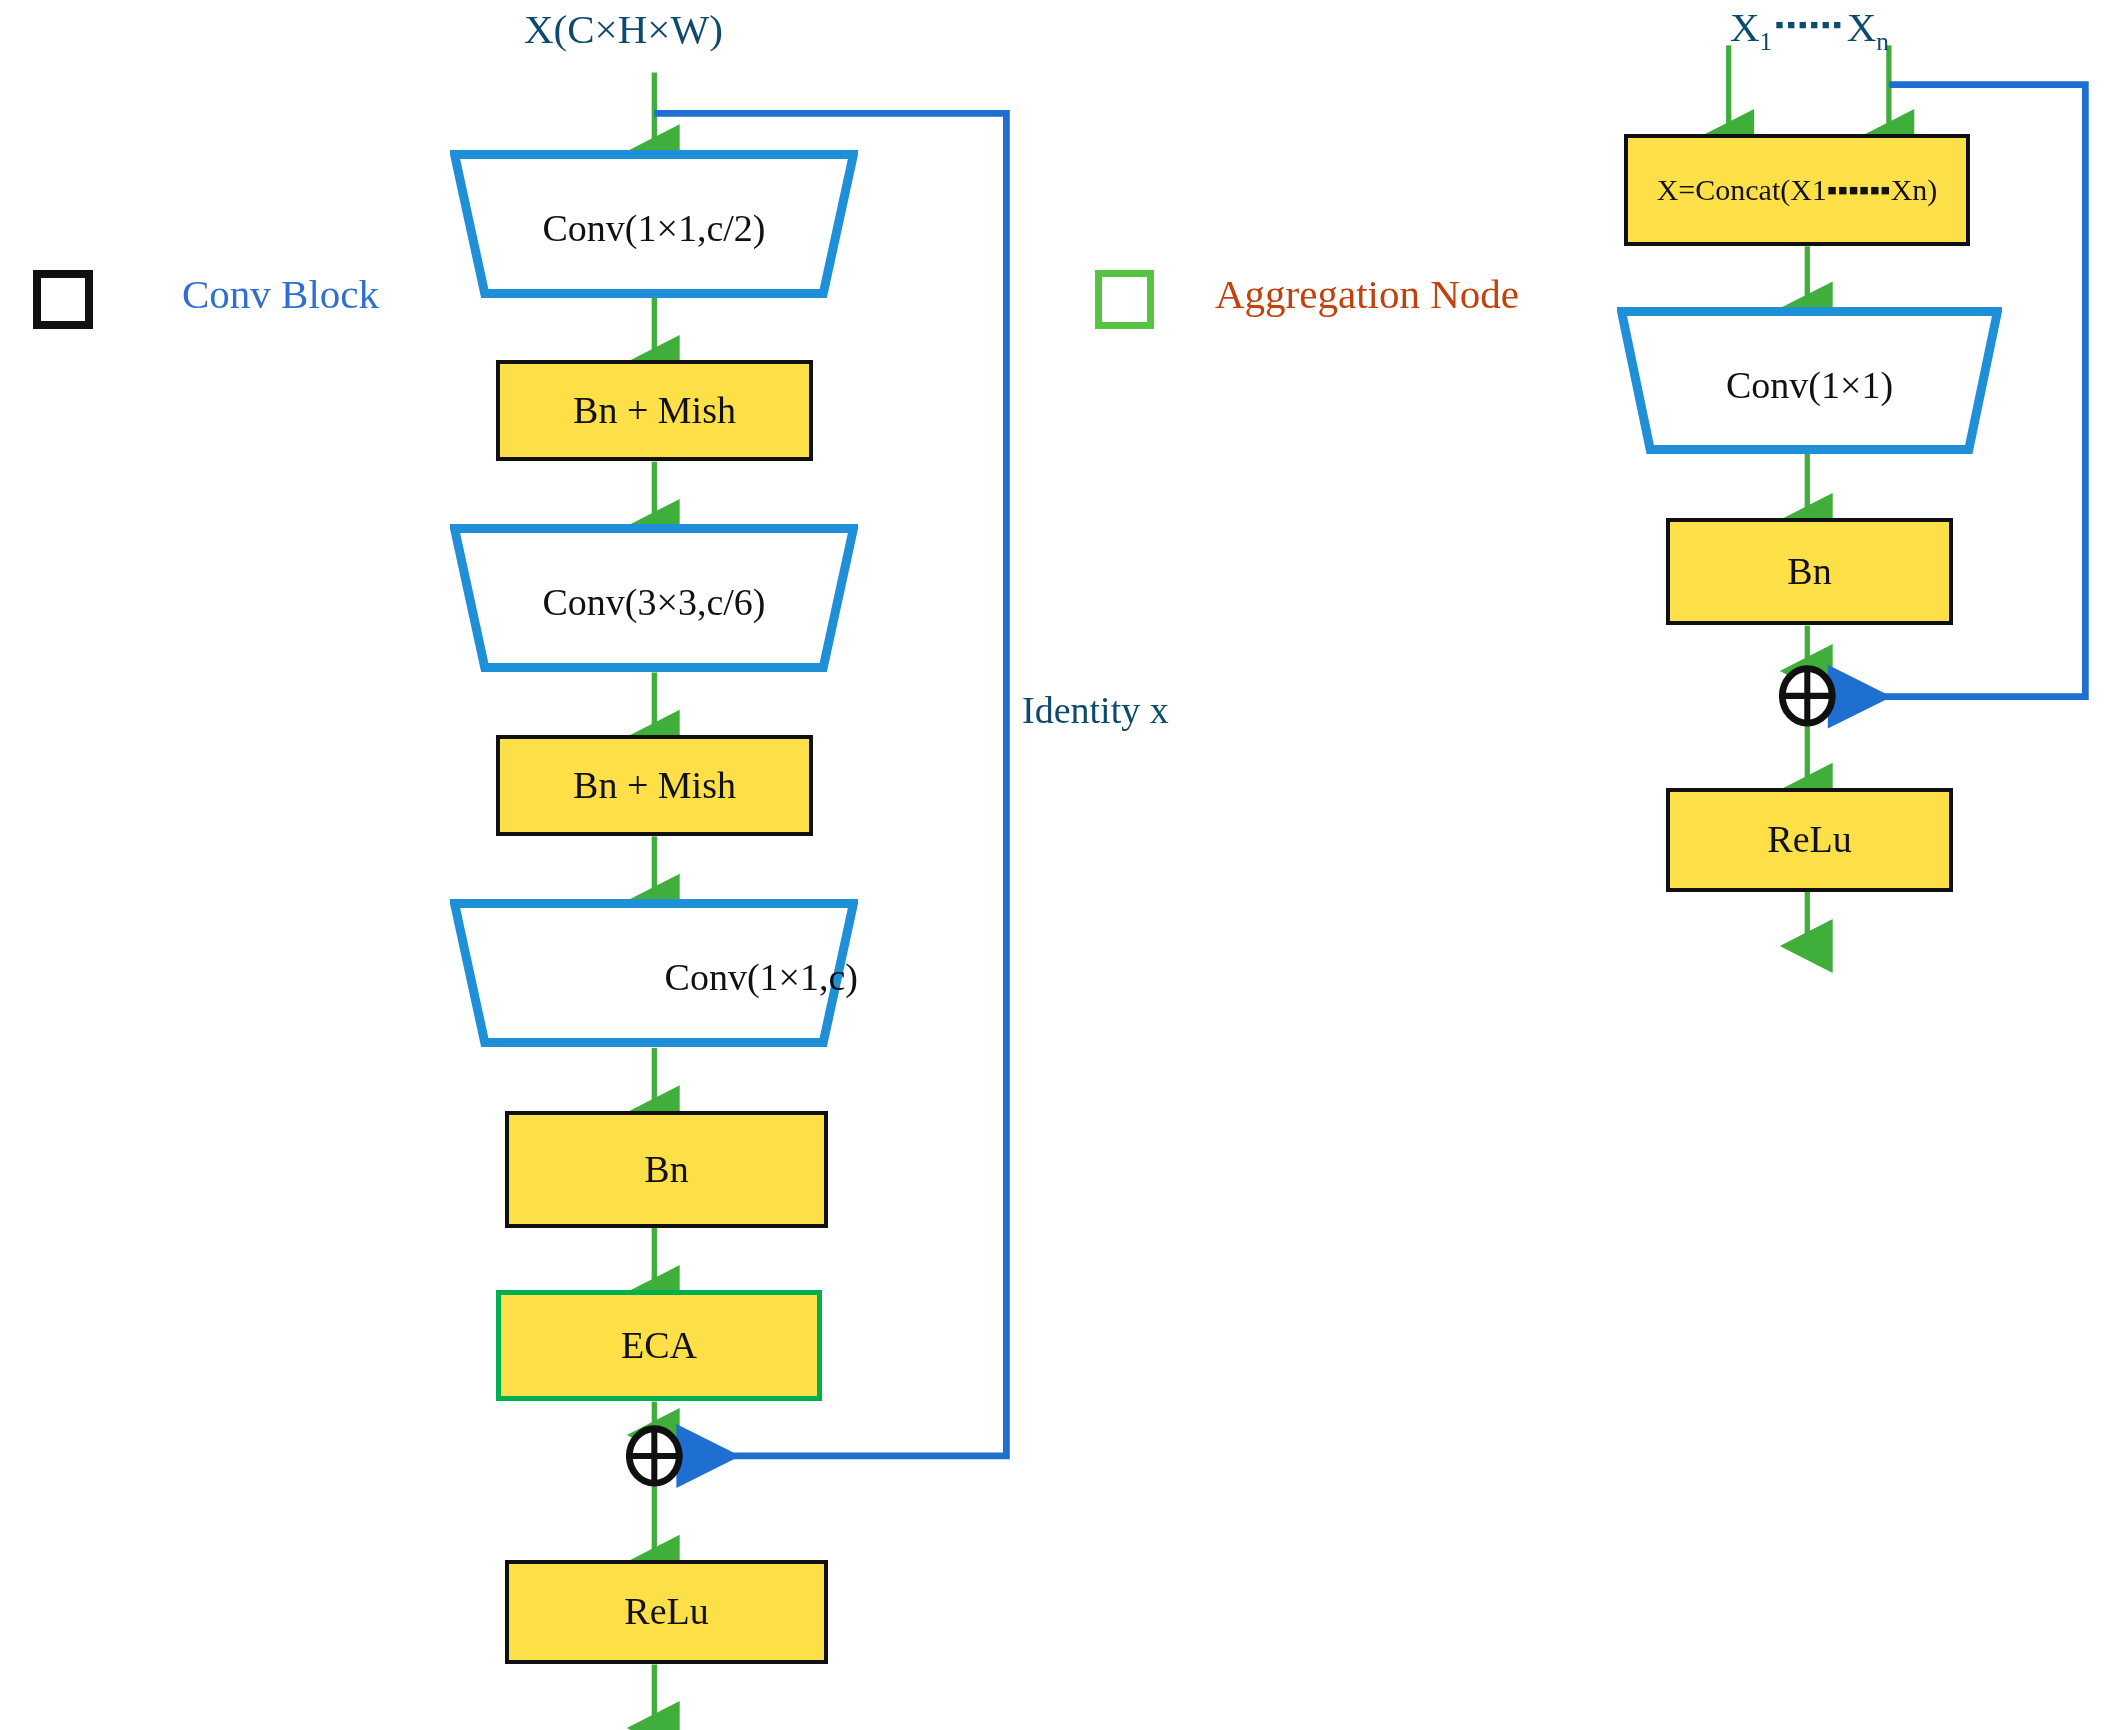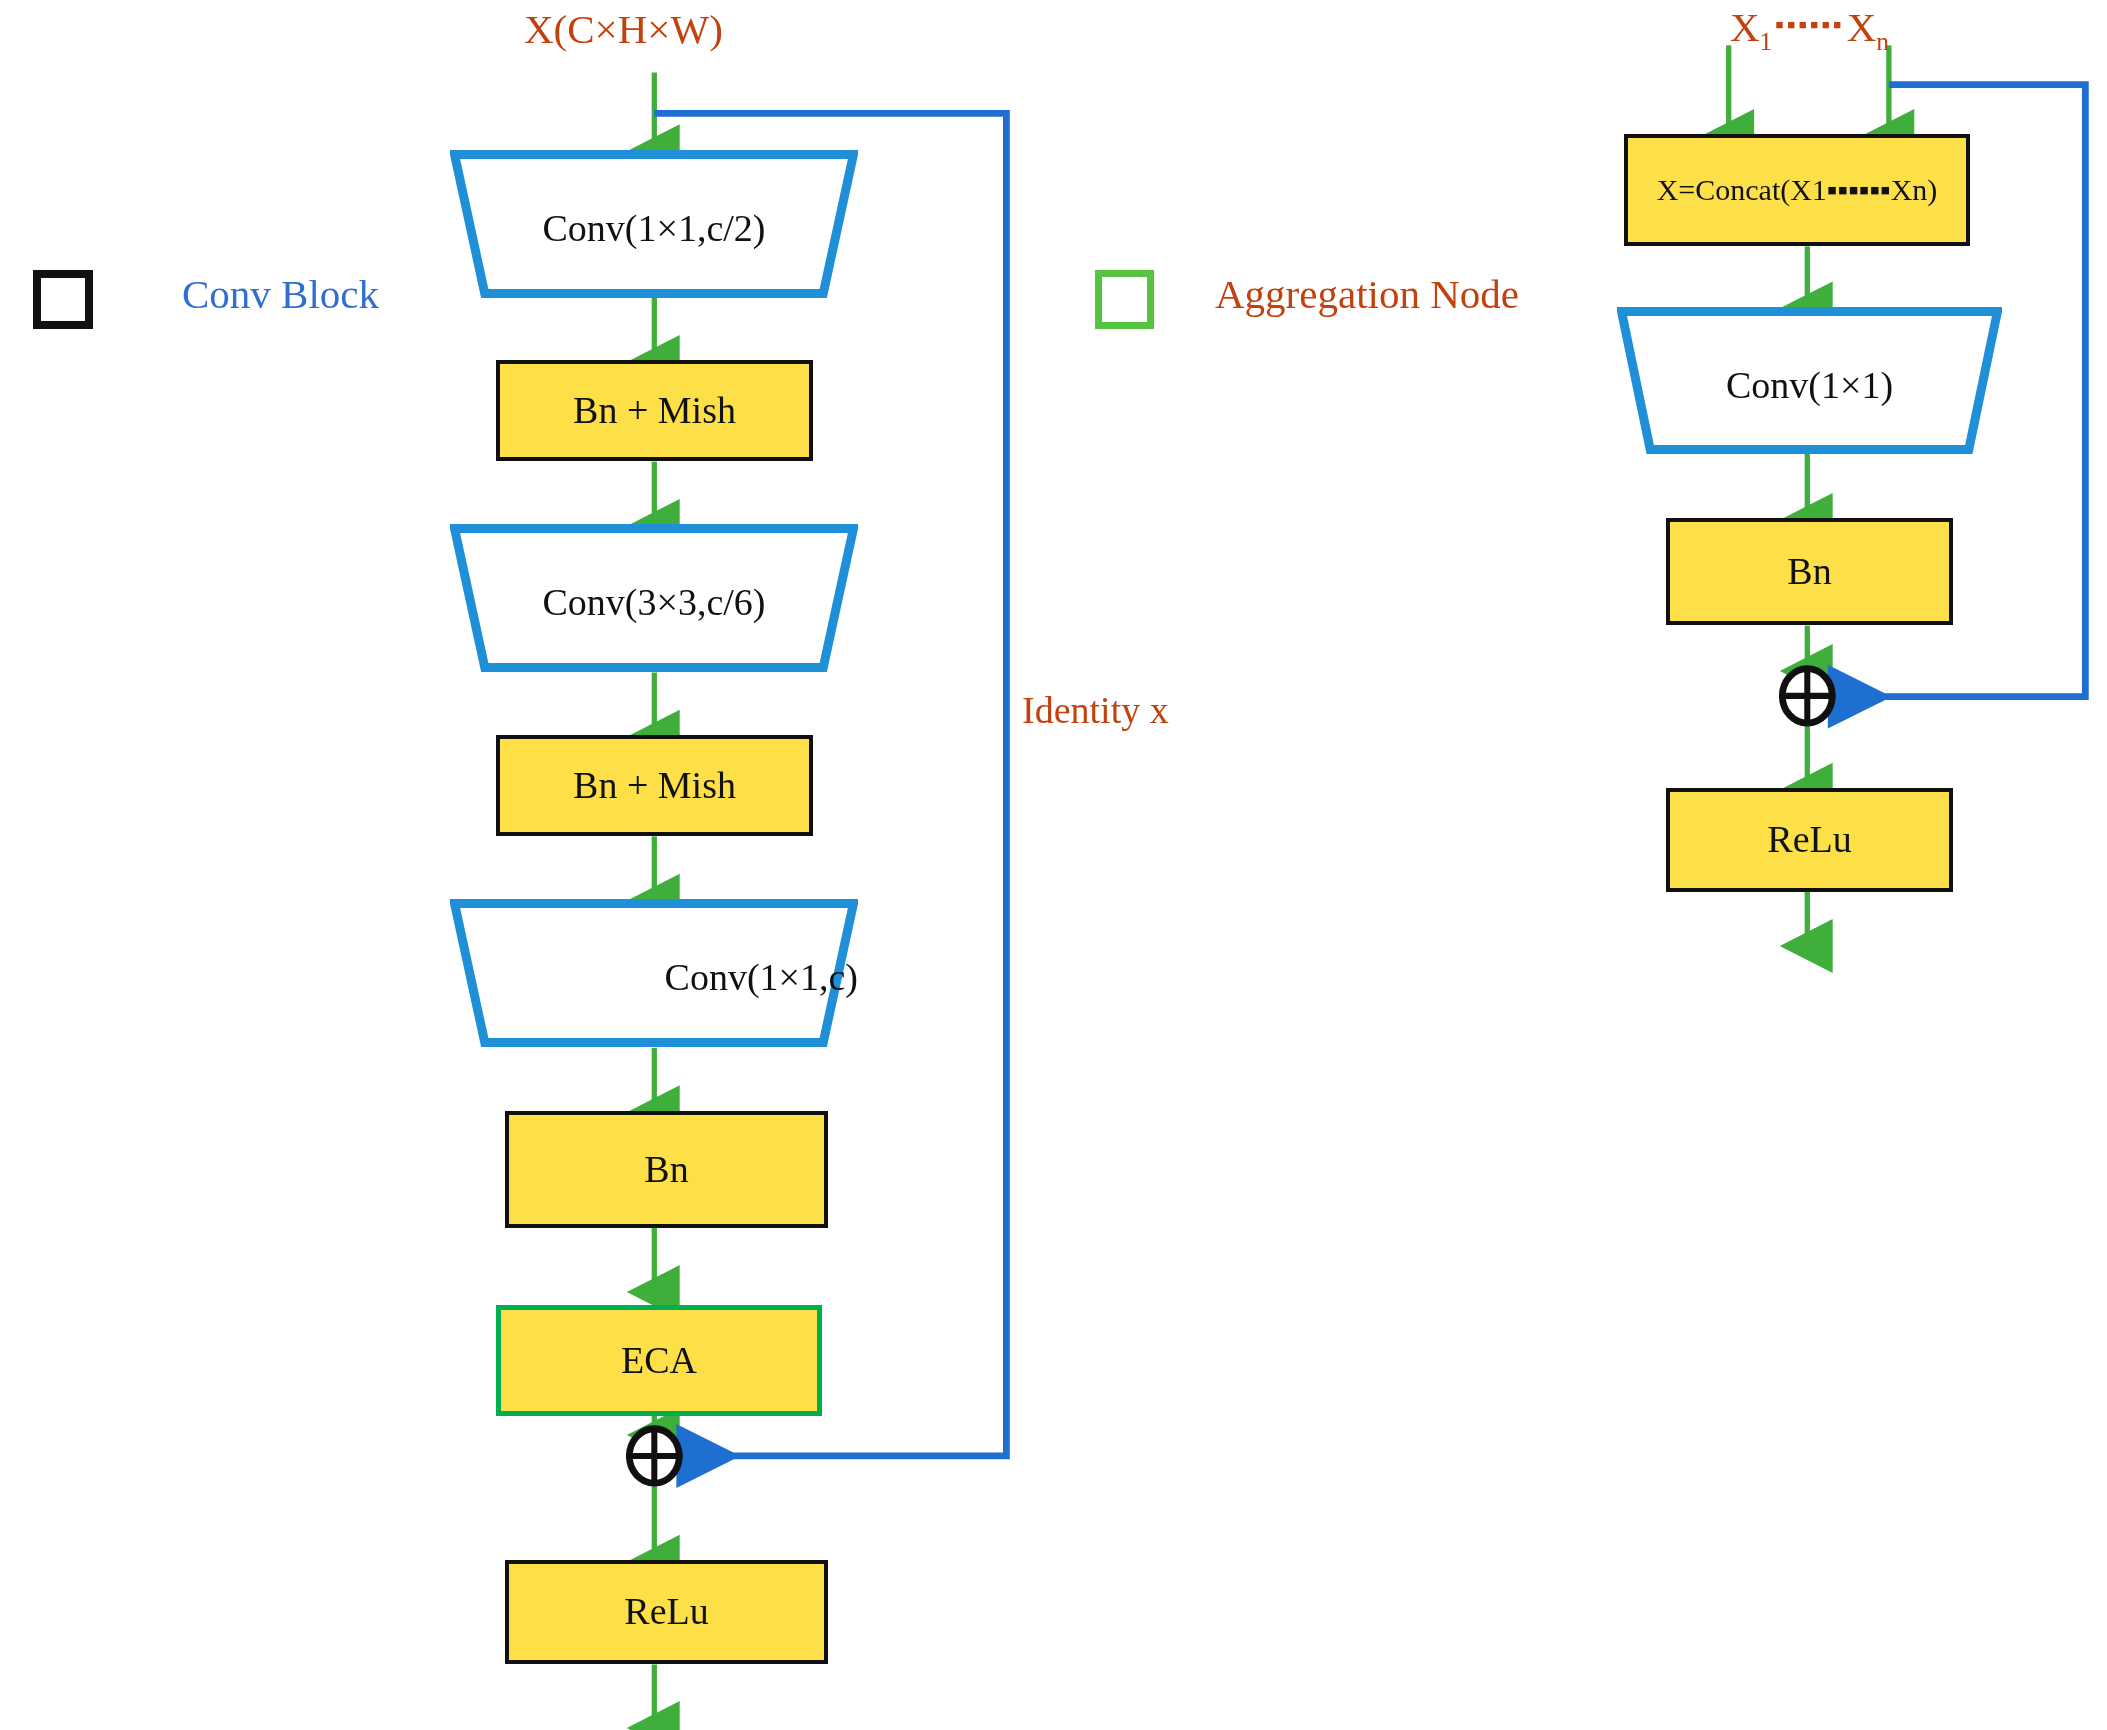--- a/index.html
+++ b/index.html
@@ -34,40 +34,39 @@
     text-align: center;
     line-height: 1.05;
     color: #111111;
     white-space: nowrap;
   }
   .rect-black {
     border: 4.5px solid #101010;
   }
   .rect-green {
     border: 5.3px solid #00b050;
-    margin-top: 15px;
   }
   .trap {
     border: none;
     background: transparent;
   }
   .trap .trap-svg {
     position: absolute;
     left: 0; top: 0;
     width: 100%;
     height: 100%;
   }
   .trap .trap-label {
     position: relative;
     z-index: 2;
     margin-top: 10px;
   }
   .freetext {
     position: absolute;
-    color: #c2410c;
+    color: #0c4a6e;
     white-space: nowrap;
   }
   .legend-swatch {
     position: absolute;
     box-sizing: border-box;
     background: #ffffff;
   }
   .legend-swatch.black { border: 8.3px solid #111111; }
   .legend-swatch.green { border: 7.6px solid #56c443; }
   .legend-label {

